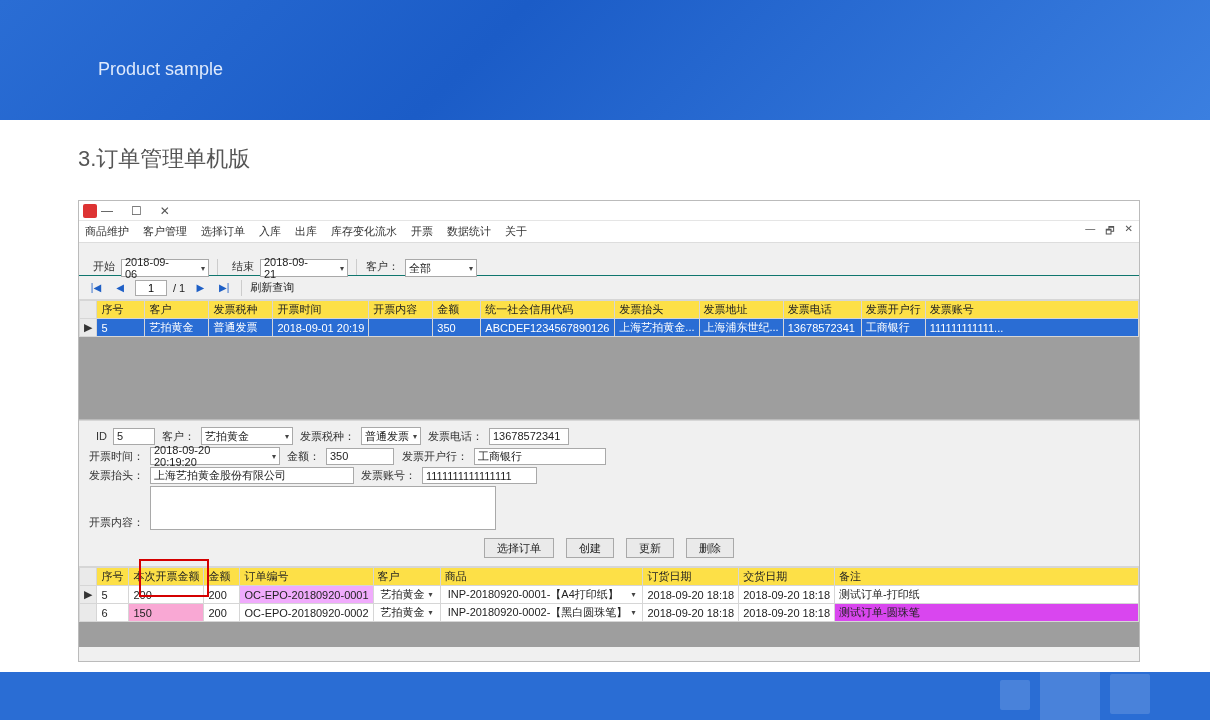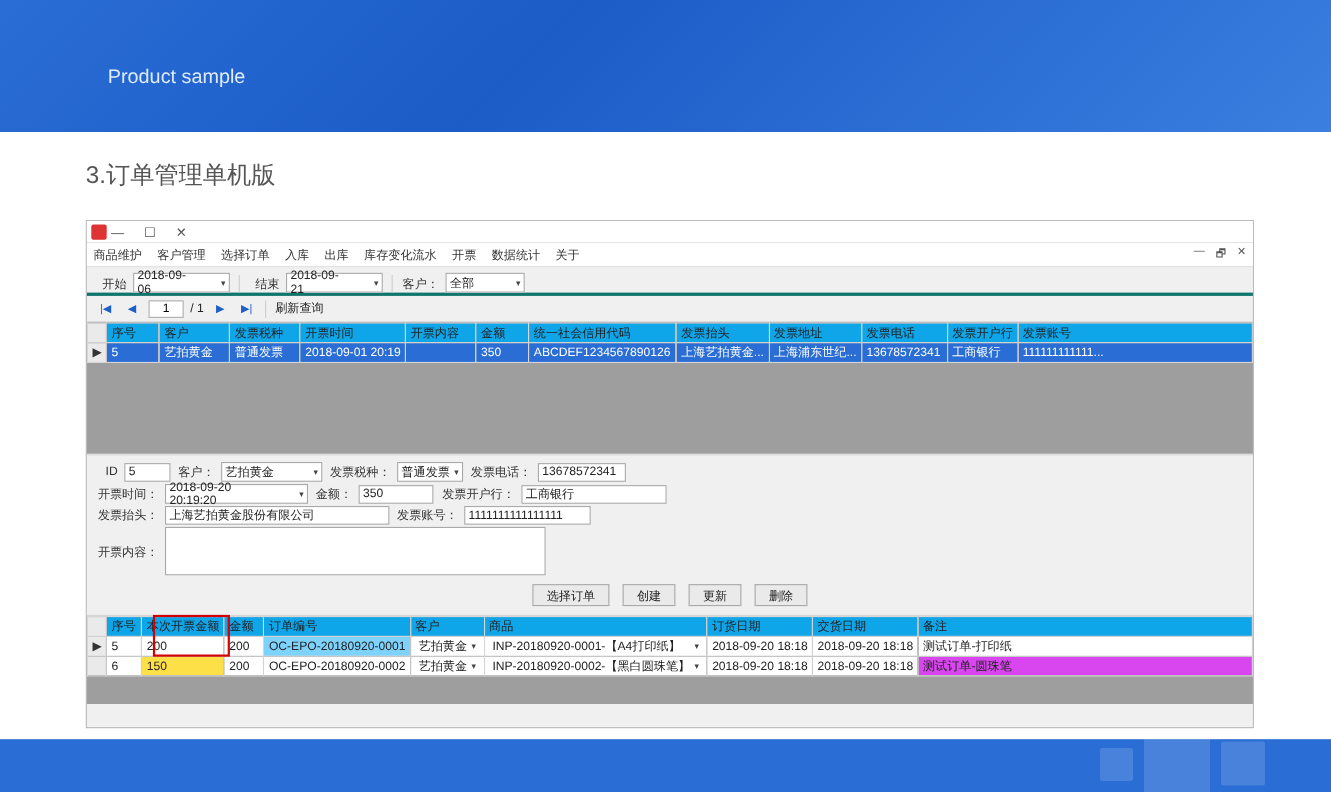--- a/index.html
+++ b/index.html
@@ -88,25 +88,25 @@
     position:relative;
   }
   .mdi-ctrls {
     position:absolute;
     right:6px; top:2px;
     display:flex; gap:10px;
     font-size:10px; color:#555;
   }
   .toolbar {
     height: 26px;
-    display:flex; align-items:flex-end; gap:6px;
-    padding: 0 8px;
+    display:flex; align-items:flex-start; gap:6px;
+    padding: 16px 8px;
     font-size:11px;
     background:#f0f0f0;
-    border-bottom:3px solid #0f766e;
+    border-bottom:1px solid #0f766e;
   }
   .date-input, .combo {
     height:18px; background:#fff; border:1px solid #a9a9a9;
     padding:0 3px; font-size:11px; display:flex; align-items:center;
     justify-content:space-between;
   }
   .date-input { width:88px;gap:16px; }
   .combo-wide { width:72px; }
   .drop { margin-left:4px; font-size:8px; color:#444; }
   .pager {
@@ -133,21 +133,21 @@
   .grid th, .grid td {
     border:1px solid #d6d6d6;
     padding:1px 4px;
     height:16px;
     white-space:nowrap;
     overflow:hidden;
     text-overflow:ellipsis;
     text-align:left;
   }
   .grid th {
-    background:#0ea5e9;
+    background:#fde047;
     font-weight:400;
   }
   .grid .rowsel td { background:#2a6dd4; color:#fff; }
   .grid .rowptr { width:14px; background:#eaeaea !important; color:#333 !important; }
   .grid1-wrap { height:120px; overflow:hidden; background:#9e9e9e; border-bottom:1px solid #bbb;}
   .form-area {
     padding: 4px 10px;
     background:#f0f0f0;
     border-top:1px solid #d6d6d6;
     border-bottom:1px solid #d6d6d6;
@@ -335,21 +335,21 @@
     <div class="form-row">
       <span class="lbl" style="min-width:48px">发票抬头：</span>
       <div class="txt" style="width:204px">
           <span>上海艺拍黄金股份有限公司</span>
         </div>
       <span class="lbl" style="min-width:56px">发票账号：</span>
       <div class="txt" style="width:115px">
           <span>1111111111111111</span>
         </div>
     </div>
-    <div class="form-row" style="align-items:center">
+    <div class="form-row" style="align-items:flex-end">
       <span class="lbl" style="min-width:48px">开票内容：</span>
       <textarea class="txtarea" style=""></textarea>
     </div>
     <div class="btnrow">
       <div class="btn">
           <span>选择订单</span>
         </div>
       <div class="btn">
           <span>创建</span>
         </div>
@@ -387,35 +387,35 @@
             <th>商品</th>
             <th>订货日期</th>
             <th>交货日期</th>
             <th>备注</th>
           </tr>
       <tr id="g2r0">
             <td class="rowptr" style="background: rgb(255, 255, 255);">▶</td>
             <td style="background: rgb(255, 255, 255);">5</td>
             <td style="background: rgb(255, 255, 255);">200</td>
             <td style="background: rgb(255, 255, 255);">200</td>
-            <td style="background: #7dd3fc;">OC-EPO-20180920-0001</td>
+            <td style="background: #f0abfc;">OC-EPO-20180920-0001</td>
             <td style="background: rgb(255, 255, 255);">
               <div class="combo" style="height:14px;border:none;background:#fff">艺拍黄金<span class="drop">▾</span></div>
             </td>
             <td style="background: rgb(255, 255, 255);">
               <div class="combo" style="height:14px;border:none;background:#fff">INP-20180920-0001-【A4打印纸】<span class="drop">▾</span></div>
             </td>
             <td style="background: rgb(255, 255, 255);">2018-09-20 18:18</td>
             <td style="background: rgb(255, 255, 255);">2018-09-20 18:18</td>
             <td style="background: rgb(255, 255, 255);">测试订单-打印纸</td>
           </tr>
       <tr id="g2r1">
             <td class="rowptr" style="background: rgb(255, 255, 255);"></td>
             <td style="background: rgb(255, 255, 255);">6</td>
-            <td style="background: #fde047;">150</td>
+            <td style="background: #f9a8d4;">150</td>
             <td style="background: rgb(255, 255, 255);">200</td>
             <td style="background: rgb(255, 255, 255);">OC-EPO-20180920-0002</td>
             <td style="background: rgb(255, 255, 255);">
               <div class="combo" style="height:14px;border:none;background:#fff">艺拍黄金<span class="drop">▾</span></div>
             </td>
             <td style="background: rgb(255, 255, 255);">
               <div class="combo" style="height:14px;border:none;background:#fff">INP-20180920-0002-【黑白圆珠笔】<span class="drop">▾</span></div>
             </td>
             <td style="background: rgb(255, 255, 255);">2018-09-20 18:18</td>
             <td style="background: rgb(255, 255, 255);">2018-09-20 18:18</td>

